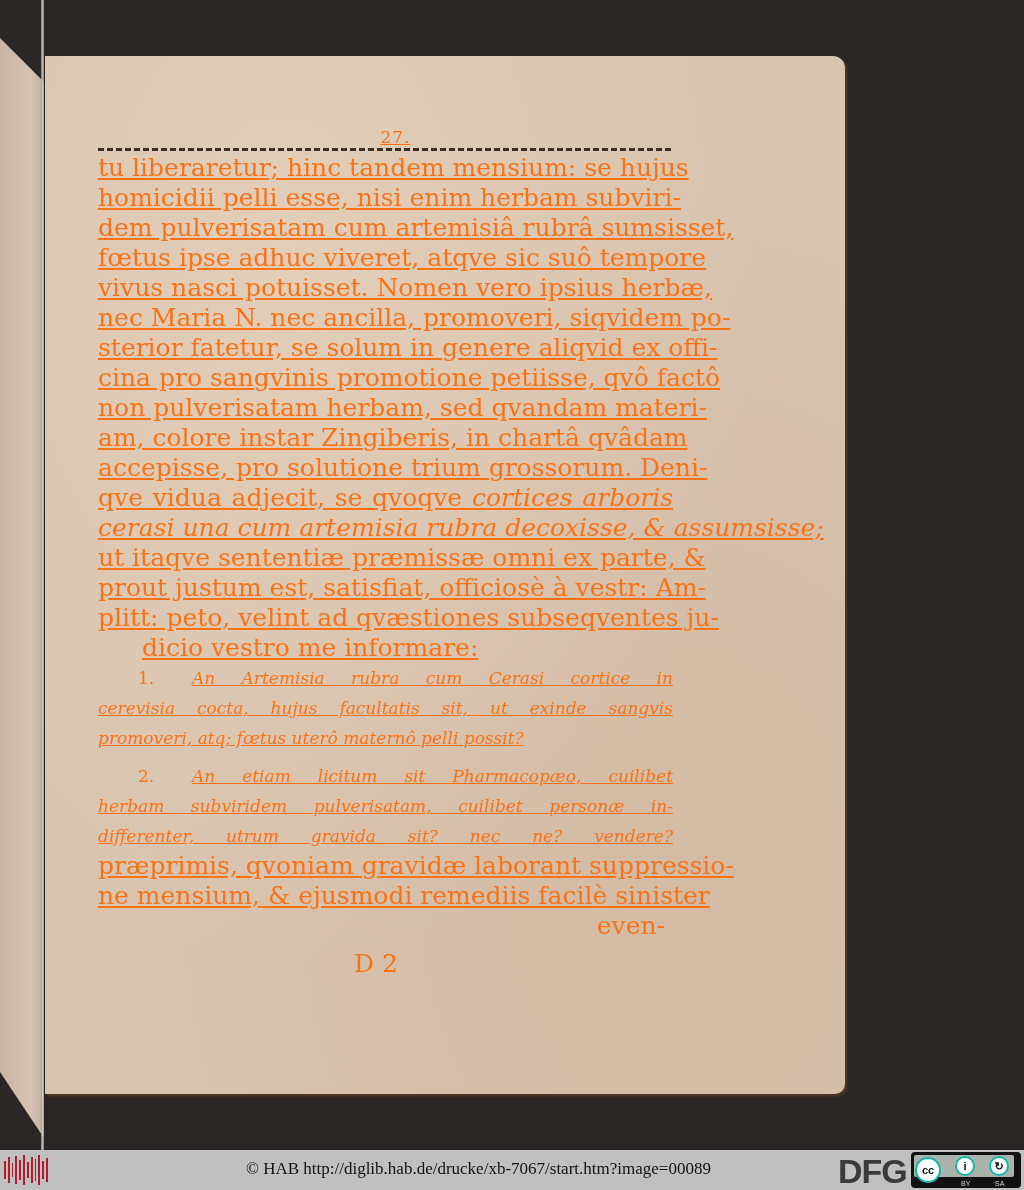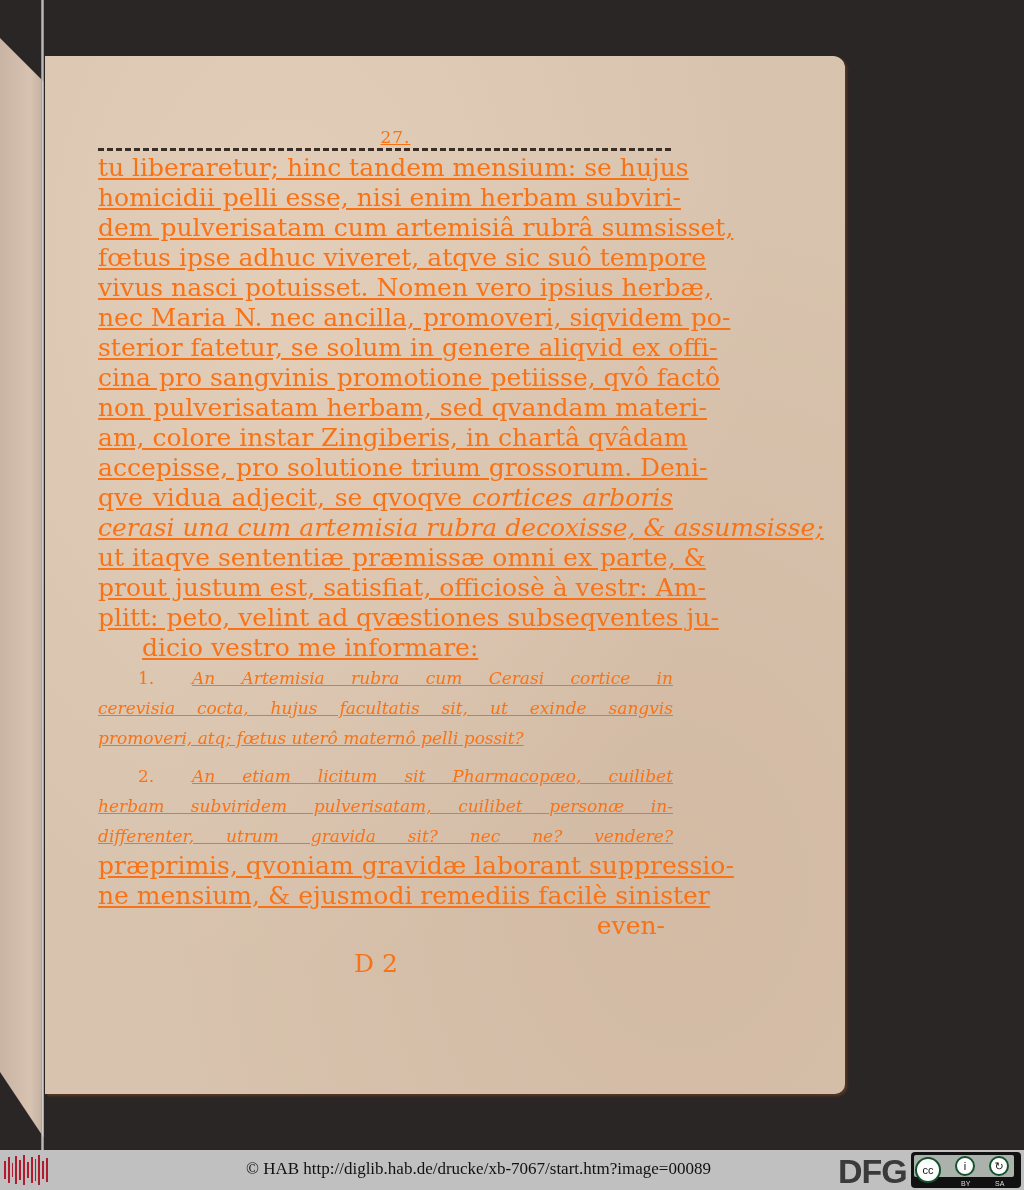--- a/index.html
+++ b/index.html
@@ -81,22 +81,22 @@
   .cc-badge {
     position: absolute; left: 911px; top: 2px; width: 110px; height: 36px;
     background: #111; border-radius: 4px;
   }
   .cc-main {
     position: absolute; left: 3px; top: 3px; width: 100px; height: 22px;
     background: #aab2ab; border-radius: 2px;
   }
   .cc-circle {
     position: absolute; top: 5px; width: 26px; height: 26px; border-radius: 50%;
-    background: #fff; border: 2px solid #14532d; box-sizing: border-box;
-    font-family: "Liberation Sans", sans-serif; font-weight: normal;
+    background: #fff; border: 2px solid #14b8a6; box-sizing: border-box;
+    font-family: "Liberation Sans", sans-serif; font-weight: bold;
     font-size: 11px; line-height: 22px; text-align: center; color: #111;
   }
   .cc-sub {
     position: absolute; bottom: 1px; font-family: "Liberation Sans", sans-serif;
     font-size: 7px; color: #ddd;
   }
 </style>
 </head>
 <body>
 

